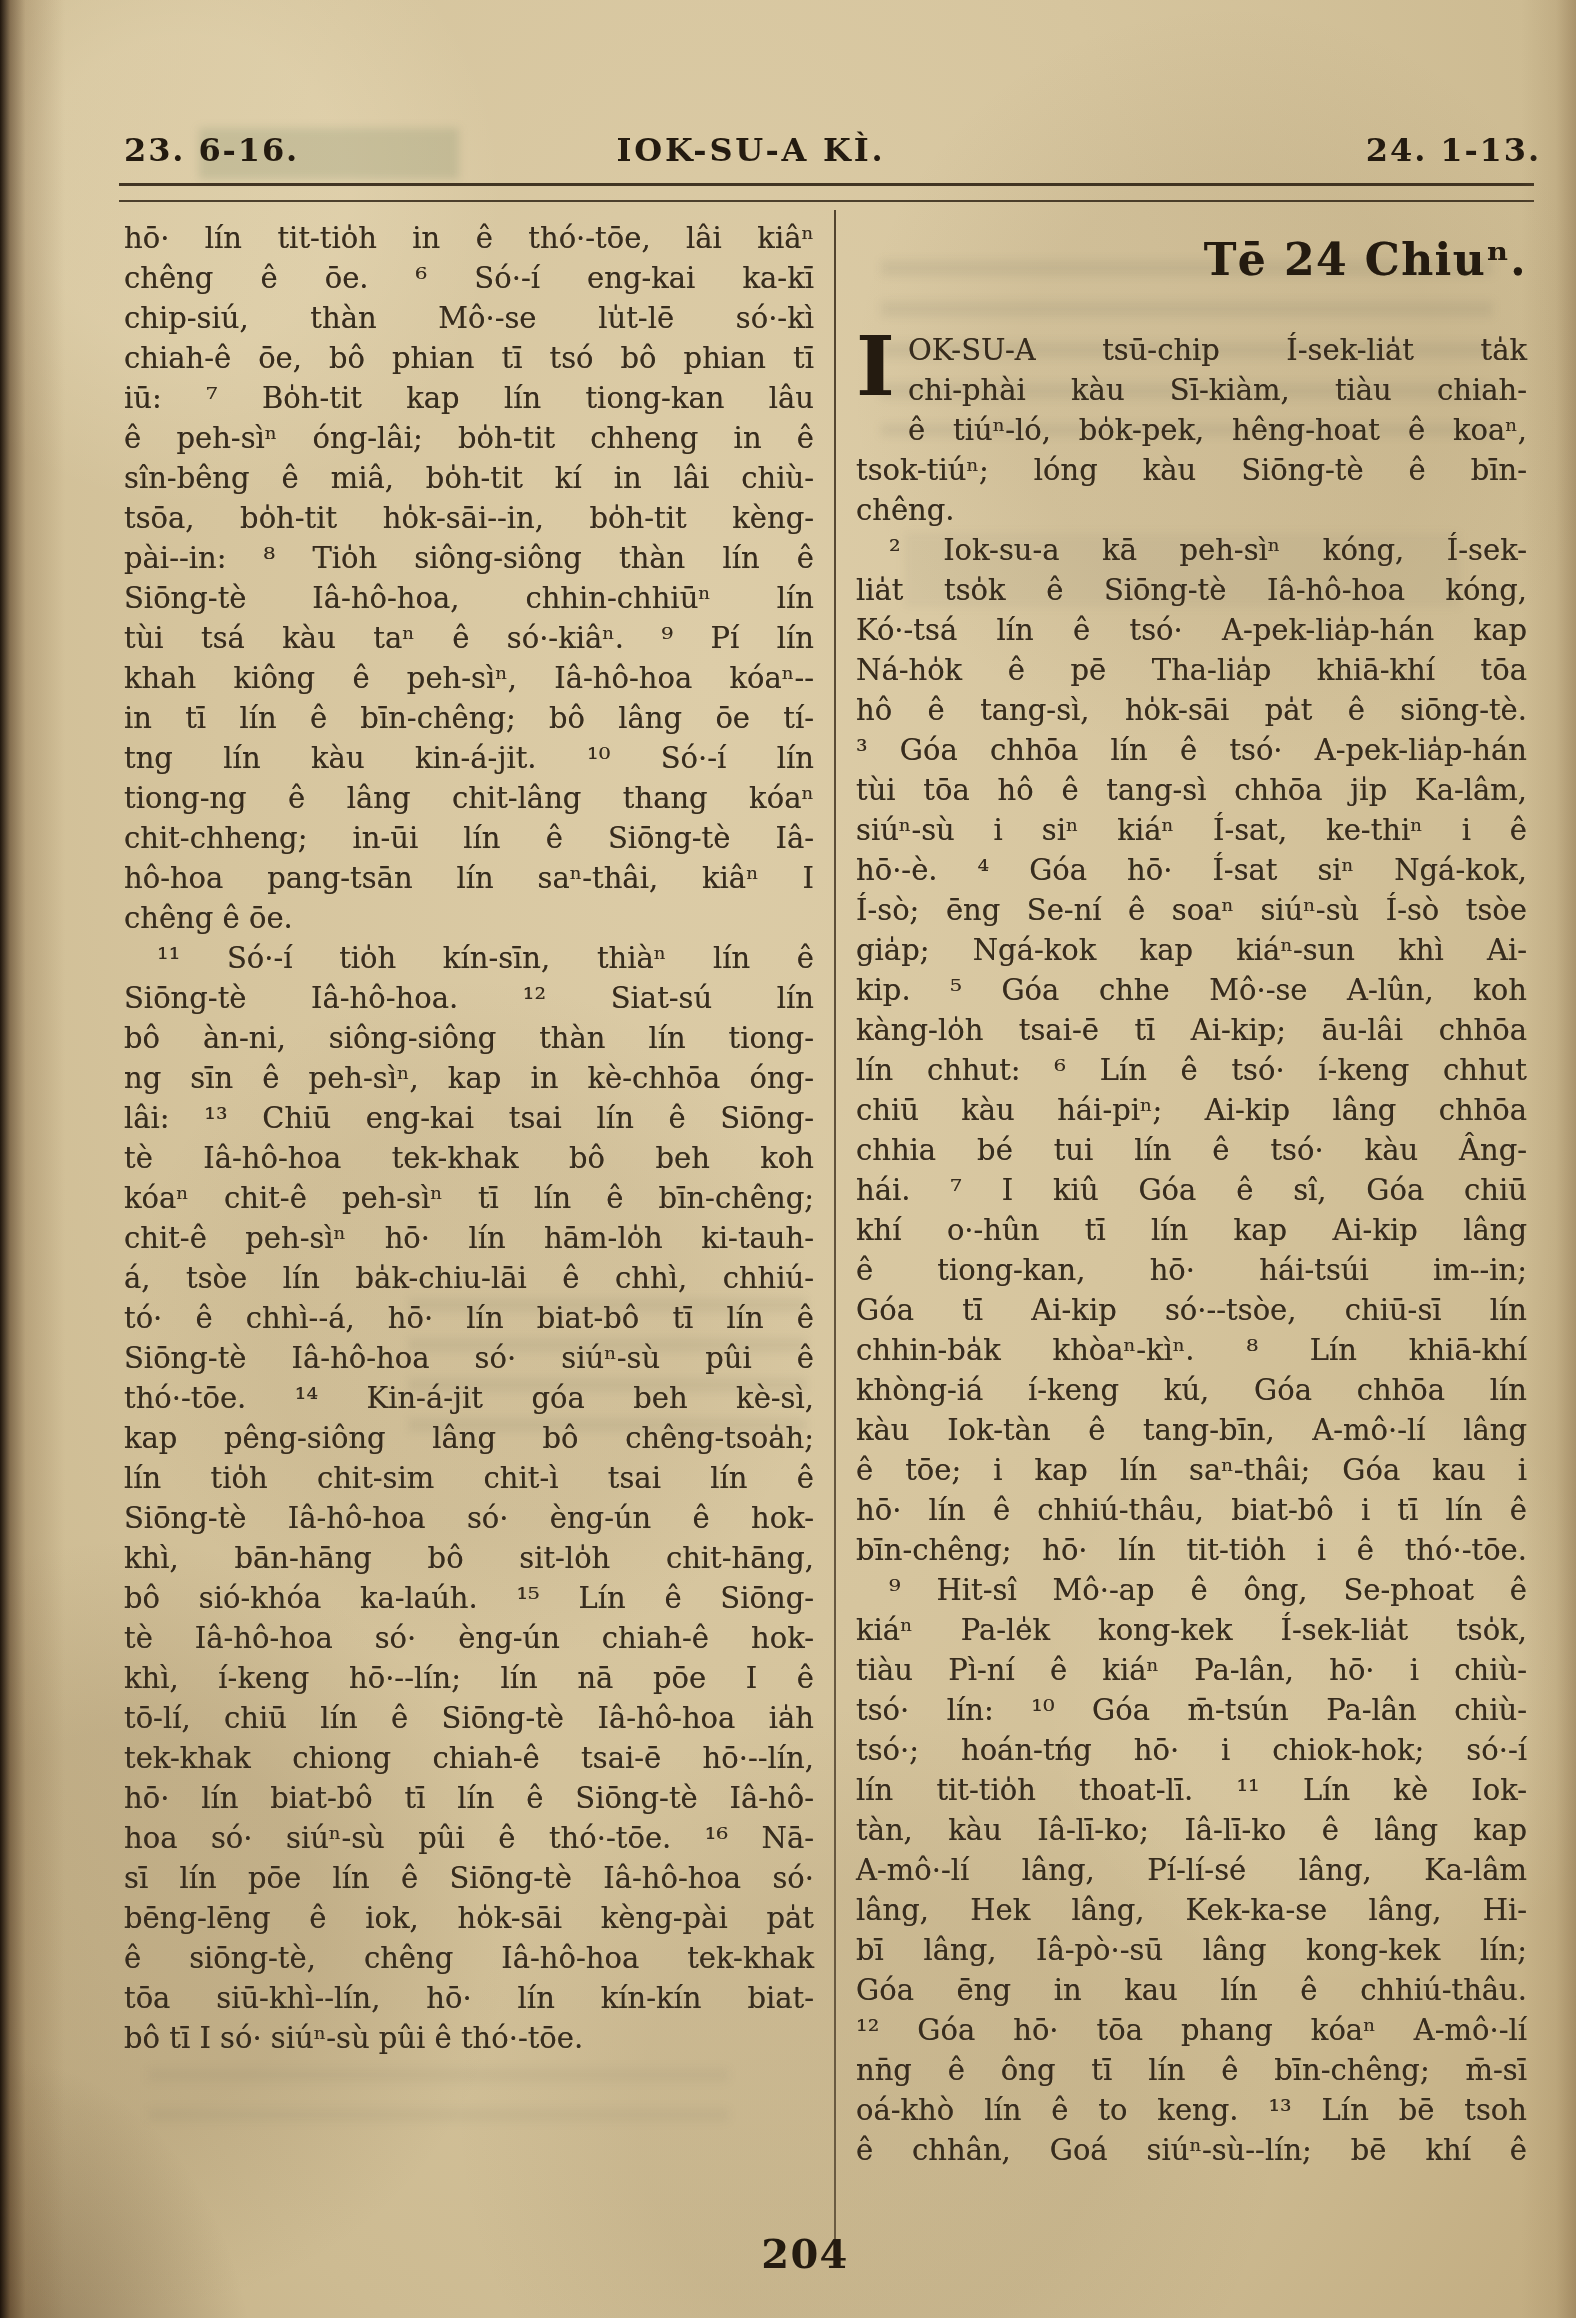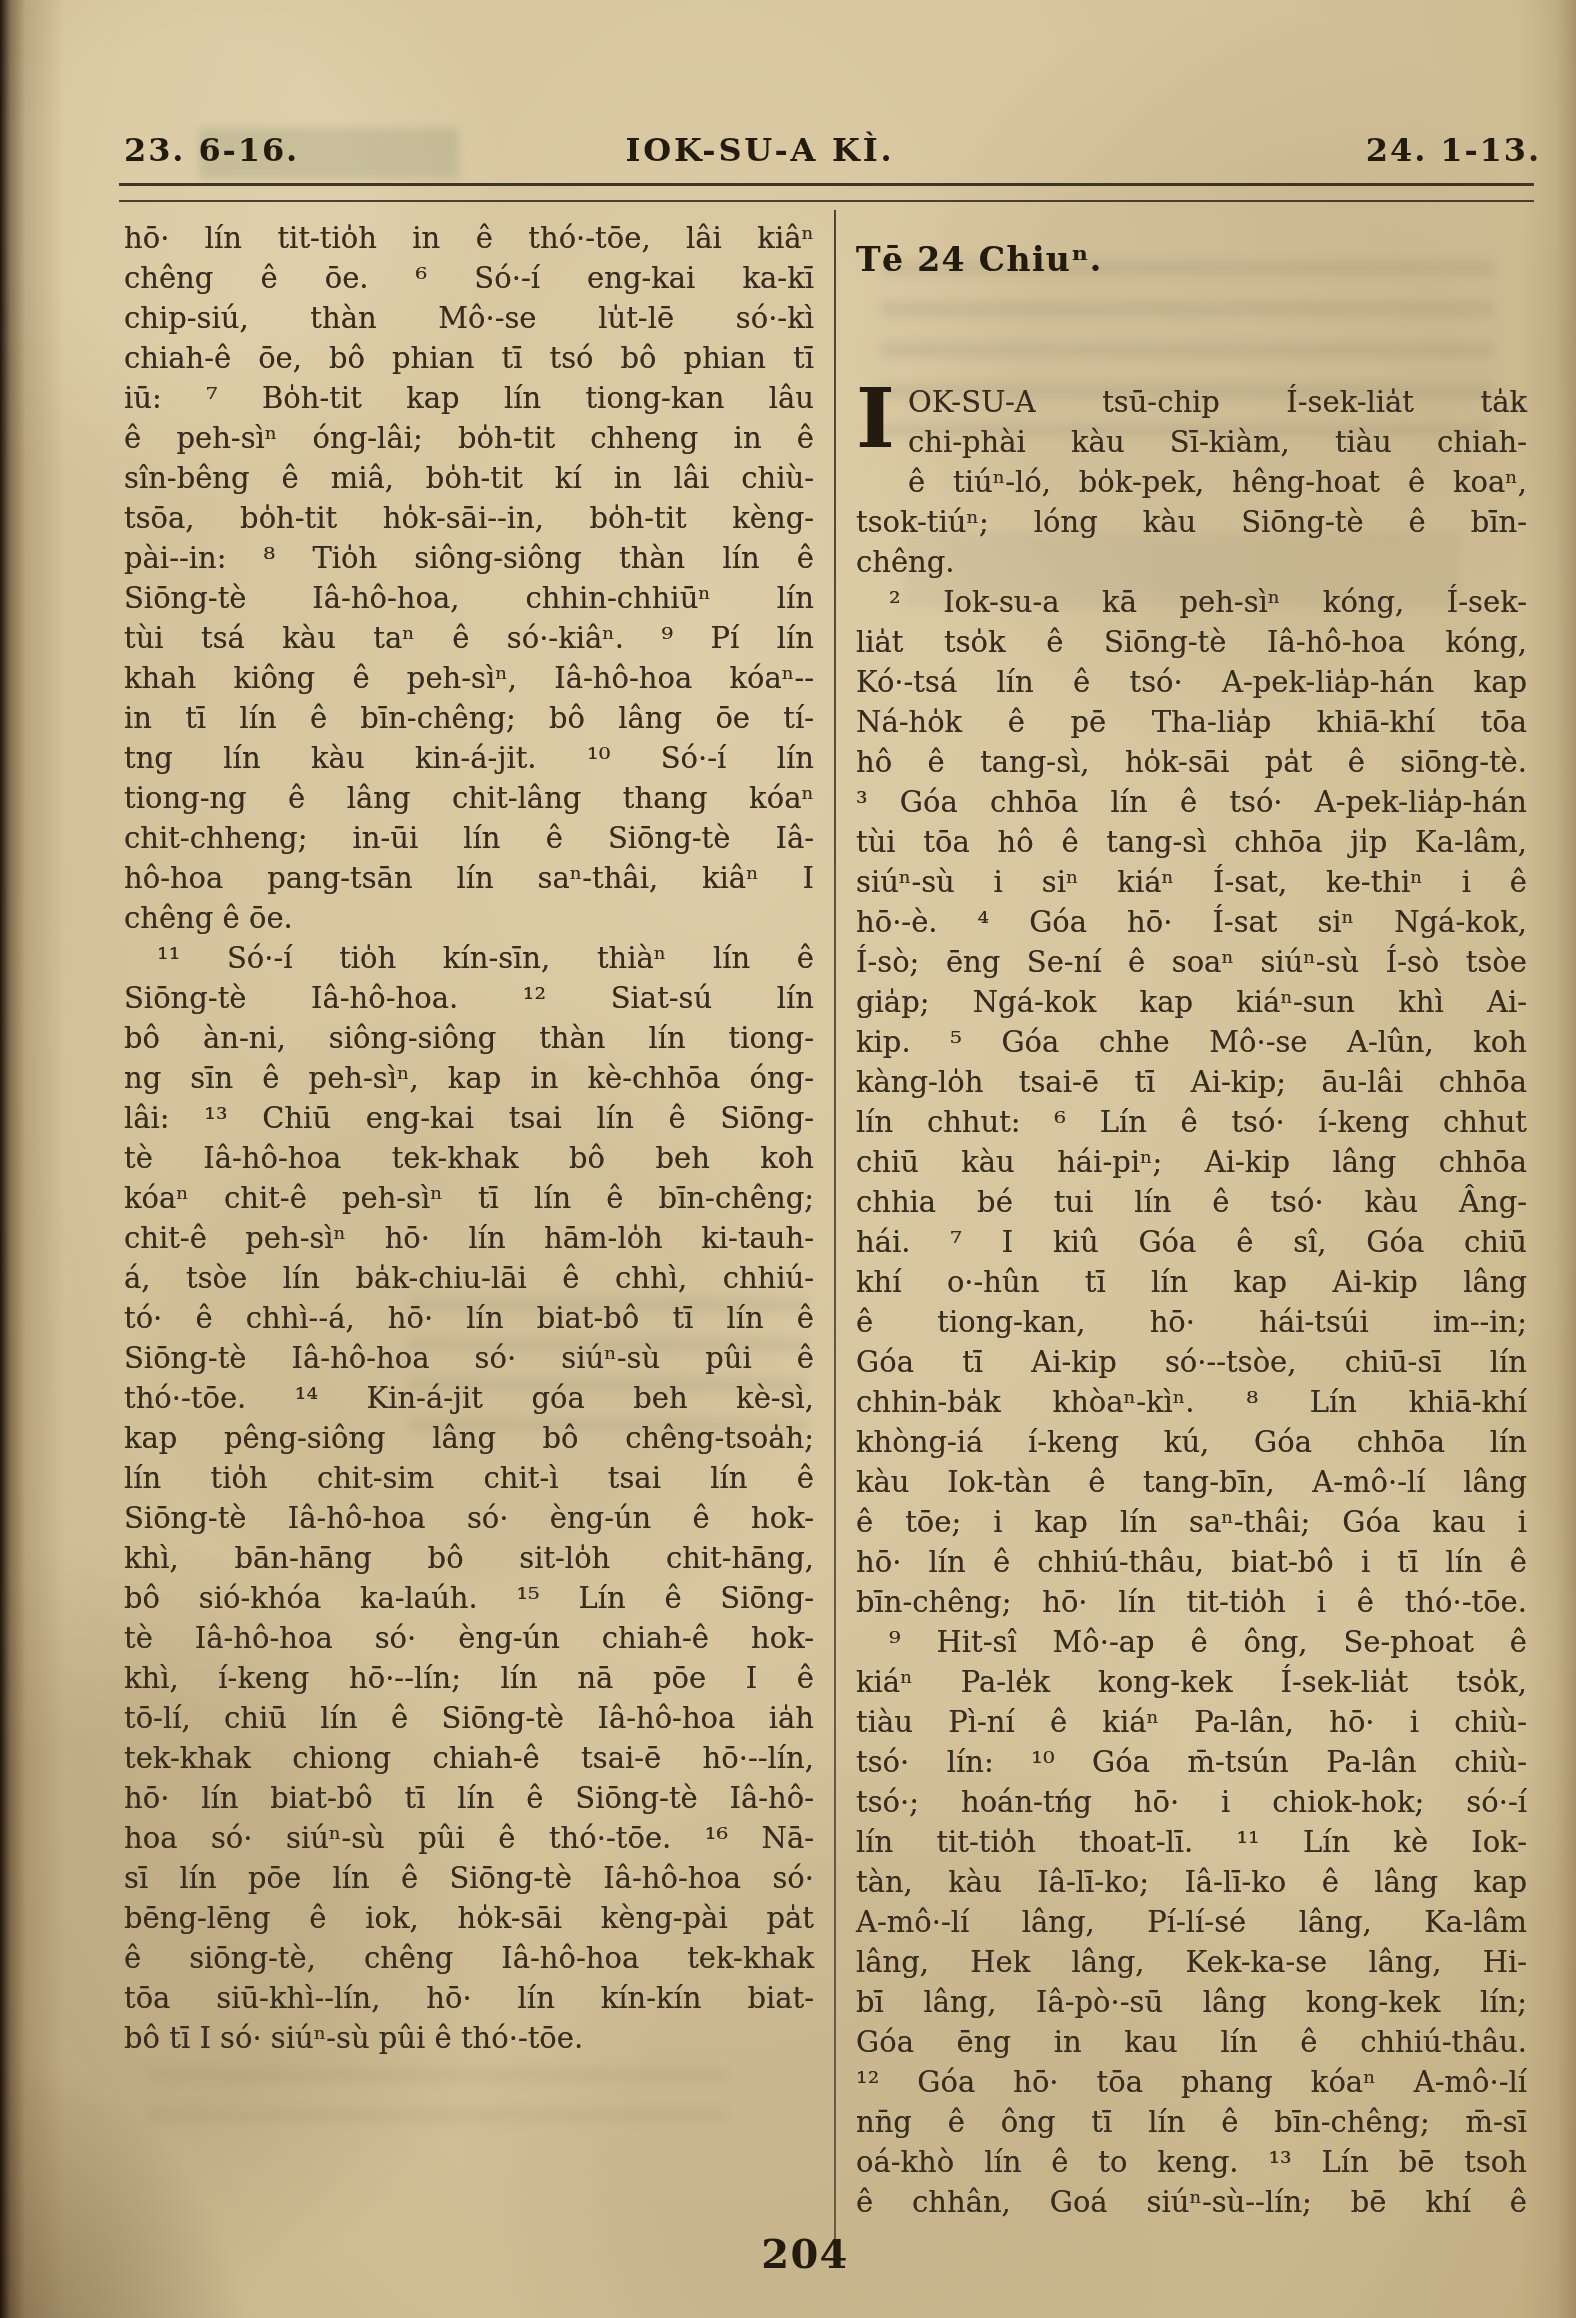--- a/index.html
+++ b/index.html
@@ -48,36 +48,36 @@
   .sm2{left:408px;top:1298px;width:399px;height:139px;
        background:repeating-linear-gradient(180deg, rgba(100,100,80,.09) 0 14px, rgba(0,0,0,0) 14px 40px);}
   .sm3{left:199px;top:128px;width:260px;height:51px;background:rgba(95,115,85,.18);}
   .sm4{left:904px;top:533px;width:556px;height:74px;background:rgba(100,100,80,.06);}
   .sm5{left:148px;top:2068px;width:580px;height:79px;
        background:repeating-linear-gradient(180deg, rgba(100,100,80,.07) 0 14px, rgba(0,0,0,0) 14px 40px);}
 
   .hdr{position:absolute;left:0;top:131px;width:100%;height:42px;font-weight:700;
        font-size:32px;color:#241b10;z-index:2;padding-left:16px;}
   .hdr .hl{position:absolute;left:124px;top:0;letter-spacing:1.9px;}
-  .hdr .hc{position:absolute;left:751px;top:0;transform:translateX(-50%);letter-spacing:2.8px;margin-left:9px;}
+  .hdr .hc{position:absolute;left:751px;top:0;transform:translateX(-50%);letter-spacing:2.8px;}
   .hdr .hr{position:absolute;right:52px;top:0;letter-spacing:1.9px;}
   .rule{position:absolute;left:119px;width:1415px;height:14px;top:183px;
         border-top:3.2px solid rgba(45,33,18,.88);border-bottom:2.8px solid rgba(45,33,18,.82);z-index:2;}
   .divider{position:absolute;left:834px;top:210px;width:1.9px;height:2054px;
            background:linear-gradient(180deg, rgba(58,44,26,.85), rgba(58,44,26,.65));z-index:2;}
 
   .col{position:absolute;top:211px;font-size:29px;line-height:40px;z-index:2;
        color:var(--ink);text-shadow:0 0 0.5px rgba(47,37,24,.55);}
   .col-left{left:124px;width:690px;padding-top:6.5px;}
   .col-right{left:856px;width:671px;}
   .ln{text-align:justify;text-align-last:justify;white-space:normal;}
   .ln.last{text-align-last:left;}
   .ln.ind{padding-left:33px;}
-  .chap-head{ text-align:left;font-weight:700;font-size:33px;letter-spacing:1.4px;
-       margin-top:29px;margin-bottom:102px;color:#241b10;}
+  .chap-head{ text-align:right;font-weight:700;font-size:44px;letter-spacing:1.4px;
+       margin-top:29px;margin-bottom:50px;color:#241b10;}
   .dropcap{float:left;width:52px;height:81px;font-size:83px;line-height:73px;
        font-weight:700;color:#241b10;text-align:left;}
   .pageno{position:absolute;left:805px;top:2230px;transform:translateX(-50%);
        font-size:40px;font-weight:700;color:#241b10;z-index:2;letter-spacing:1.4px;}
 </style>
 </head>
 <body>
 
 <div class="page">
   <div class="smudge sm1"></div>

